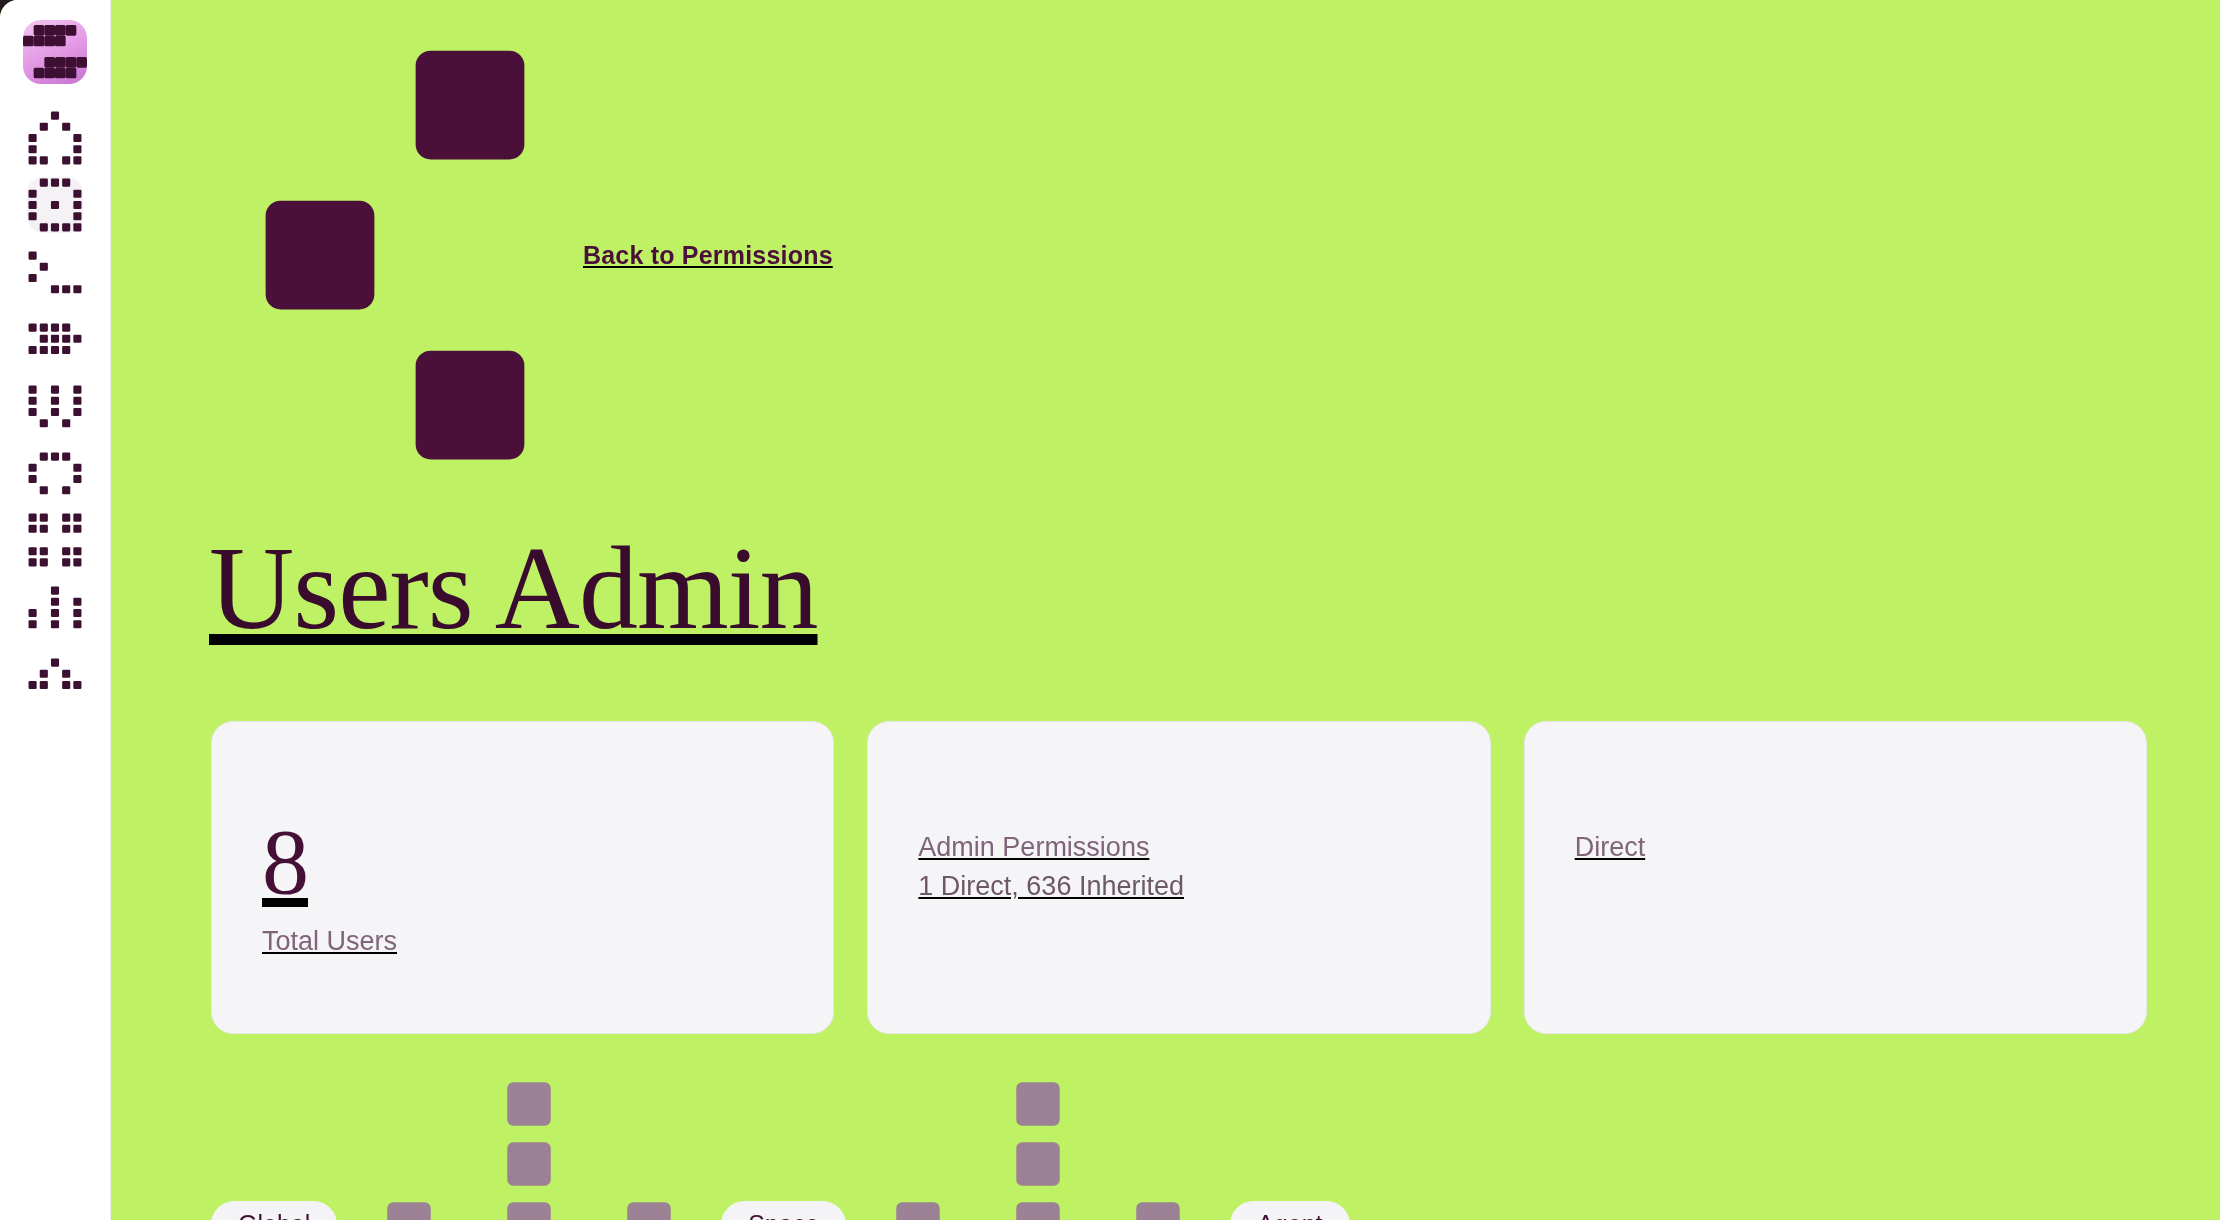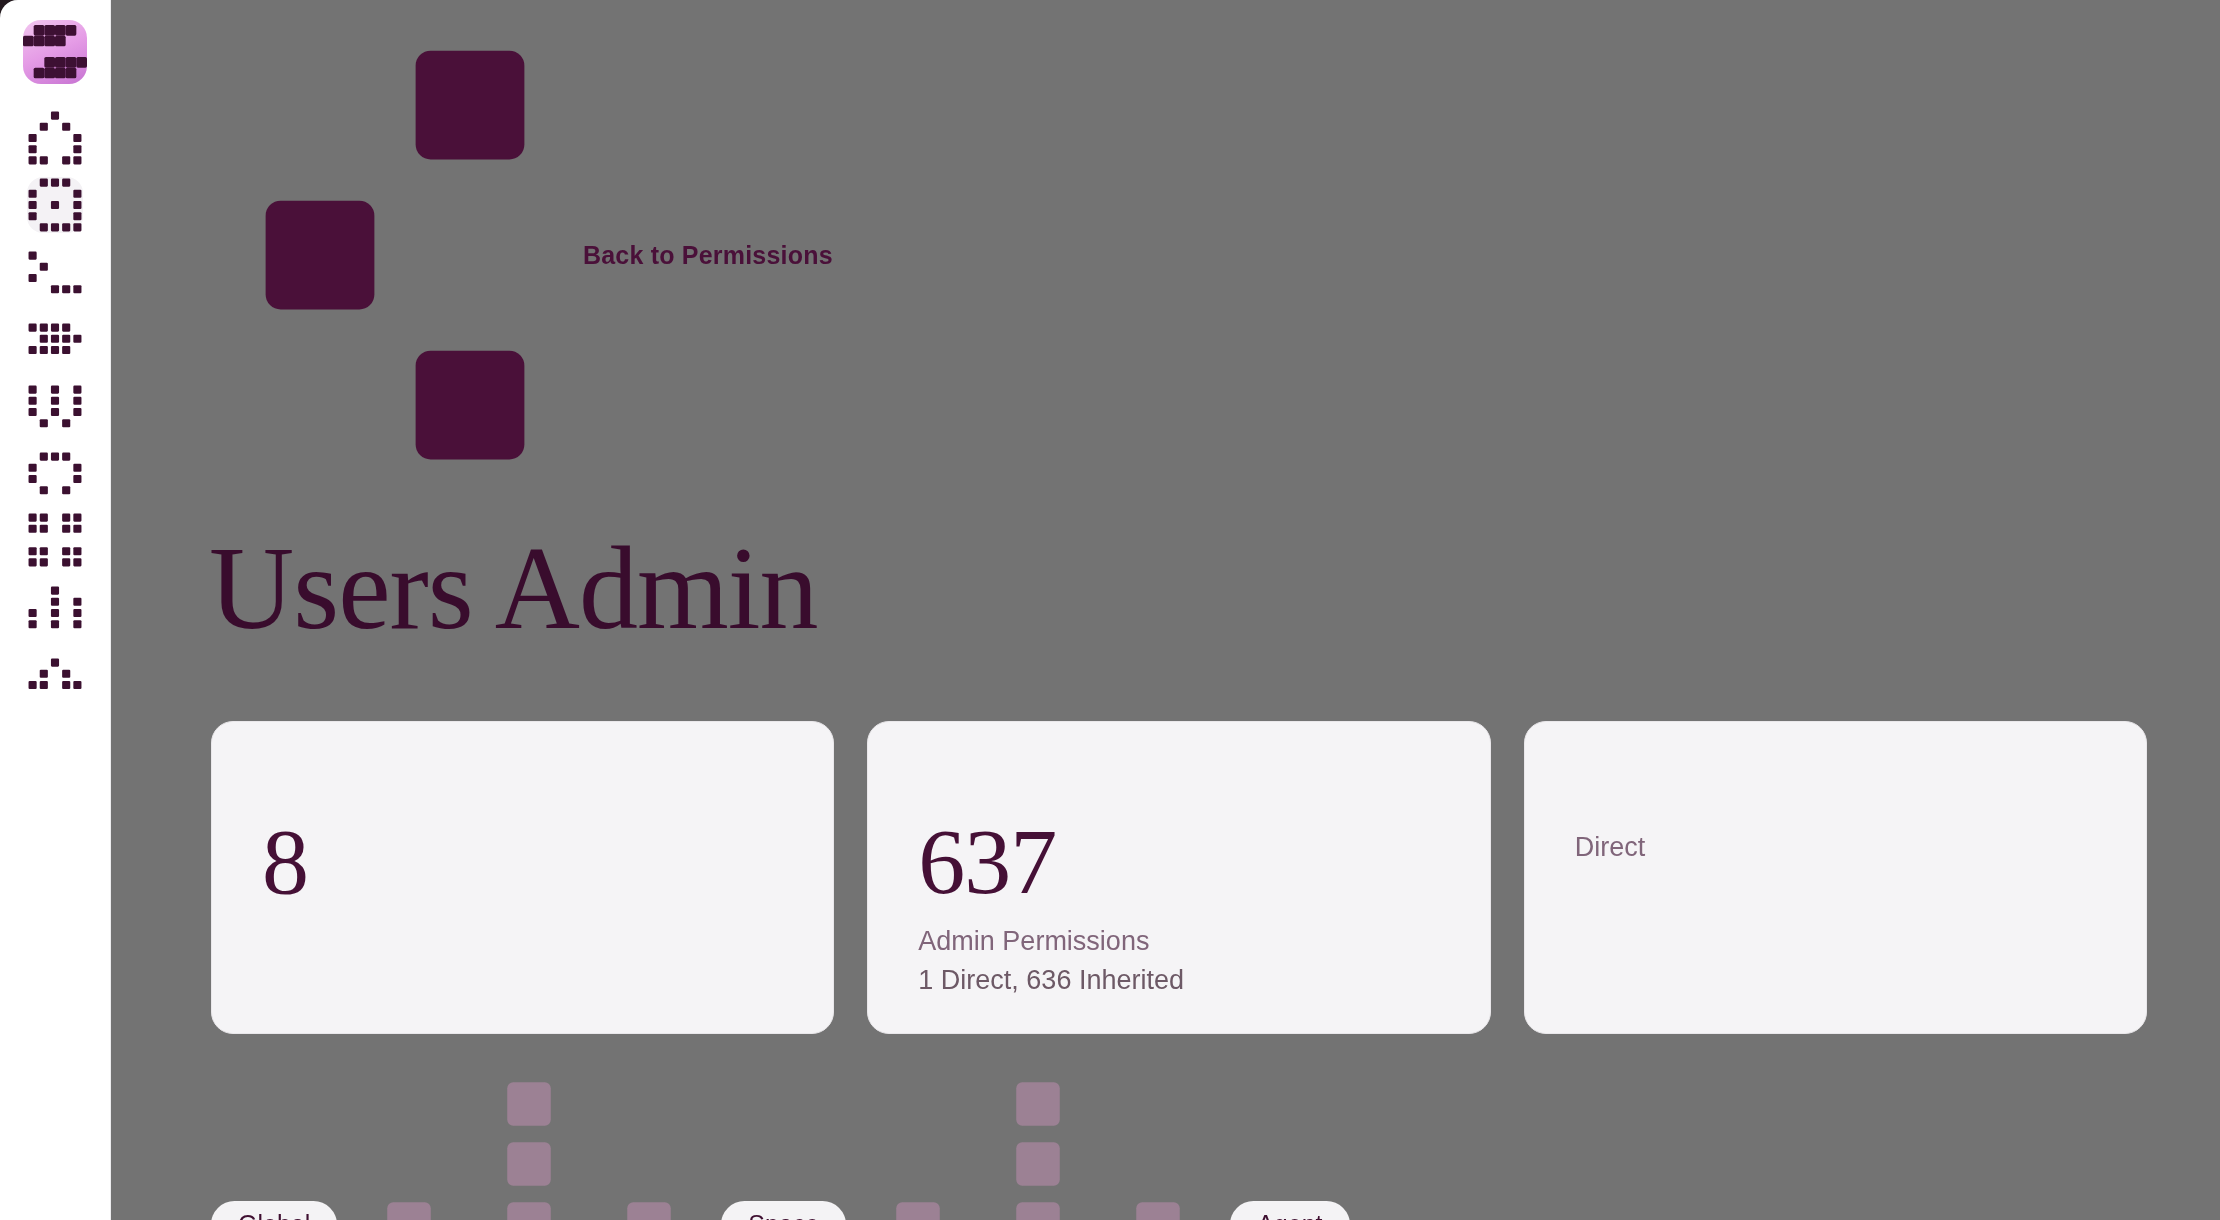--- a/index.html
+++ b/index.html
@@ -4,25 +4,26 @@
 <style>
   html,body{margin:0;padding:0;}
   body{
     width:2220px;height:1220px;
     background:#241a1f;
     font-family:"Liberation Sans", sans-serif;
     overflow:hidden;
   }
   .app{
     width:2220px;height:1220px;
-    background:#737373;
+    background:#bef264;
     border-top-left-radius:18px;
     overflow:hidden;
     display:flex;
     position:relative;
+    text-decoration:underline;
   }
   
   .sidebar{
     width:110px;min-width:110px;
     border-right:1px solid #ececee;
     display:flex;flex-direction:column;align-items:center;
     background:#fff;
   }
   .logo{
     margin-top:20px;
@@ -276,23 +277,23 @@
           </svg>
         </span>
       <span class="back-label">Back to Permissions</span>
     </div>
 
     <h1 class="page-title">Users Admin</h1>
 
     <div class="stats-row">
       <div class="stat-card">
         <div class="stat-value">8</div>
+        <div class="stat-label">Total Users</div>
       </div>
       <div class="stat-card">
-        <div class="stat-value">637</div>
         <div class="stat-label">Admin Permissions</div>
         <div class="stat-sub">1 Direct, 636 Inherited</div>
       </div>
       <div class="stat-card">
         <div class="stat-label">Direct</div>
       </div>
     </div>
 
     <div class="scope-row">
       <div class="pill">Global</div>

